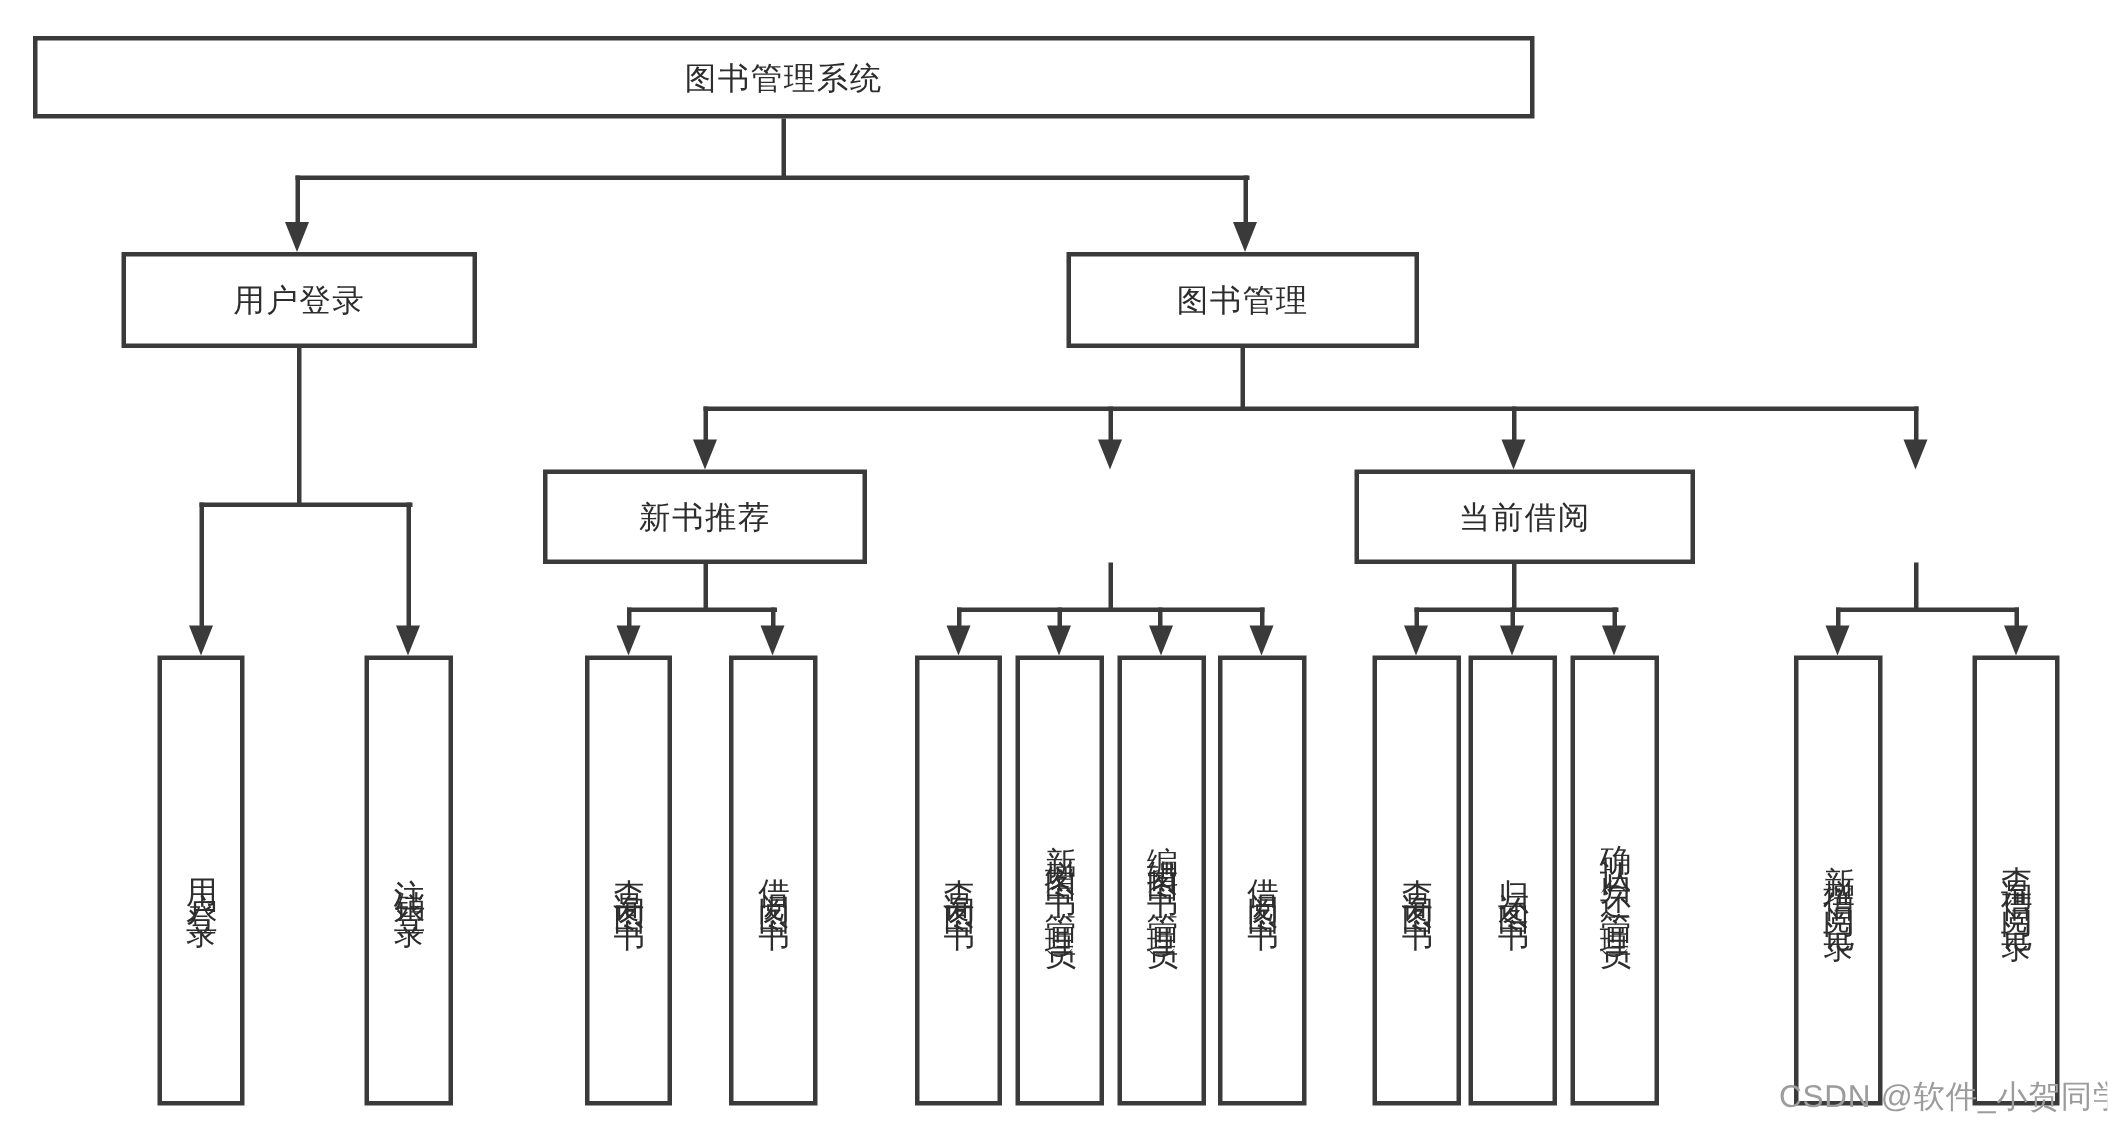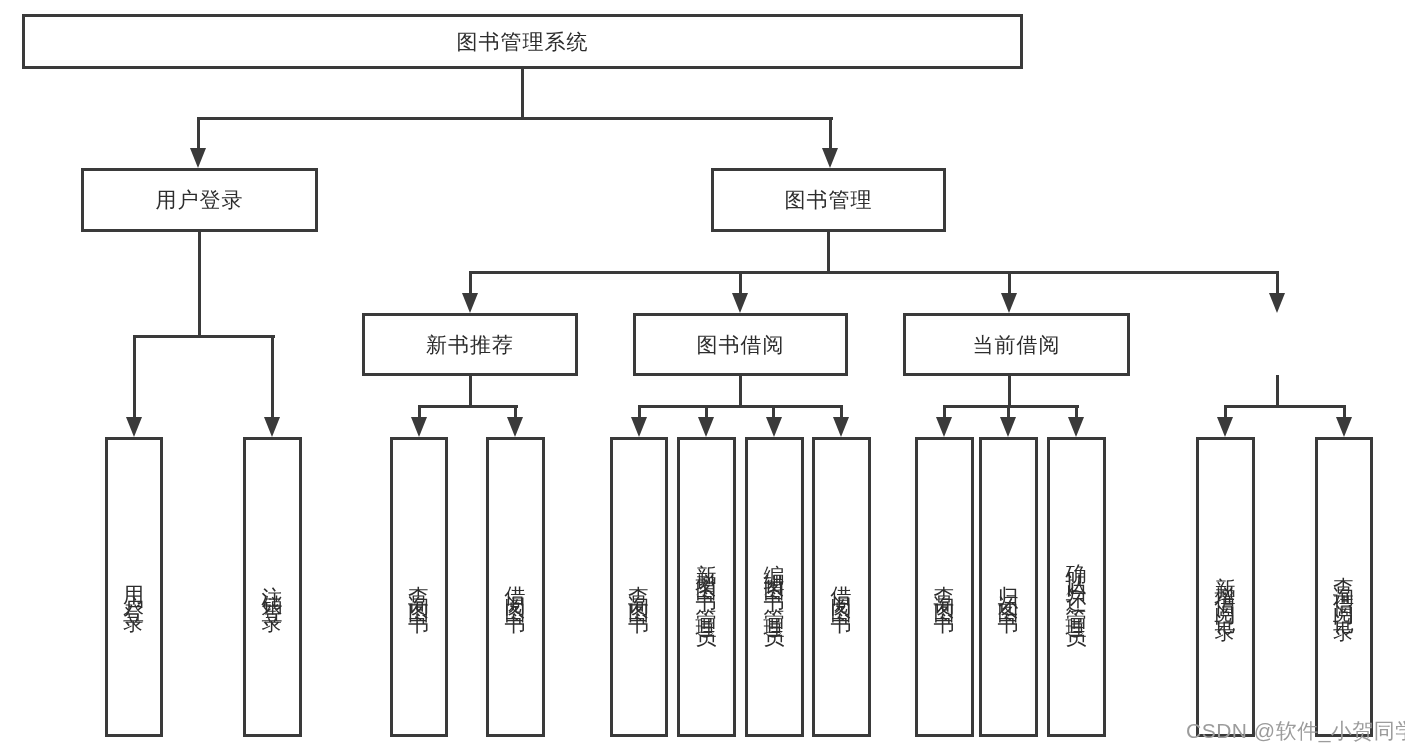--- a/index.html
+++ b/index.html
@@ -49,36 +49,33 @@
     white-space: nowrap;
     z-index: 6;
     letter-spacing: 0.5px;
   }
 </style>
 </head>
 <body>
 
 <div id="canvas">
 
-  <div class="box" style="left:22px; top:14px; width:1001px; height:55px;">
+  <div class="box" style="left:22px; top:24px; width:1001px; height:55px;">
     <span>图书管理系统</span>
   </div>
 
   <div class="box" style="left:81px; top:168px; width:237px; height:64px;">
     <span>用户登录</span>
   </div>
   <div class="box" style="left:362px; top:313px; width:216px; height:63px;">
     <span>新书推荐</span>
   </div>
 
   <div class="box" style="left:711px; top:168px; width:235px; height:64px;">
     <span>图书管理</span>
-  </div>
-  <div class="box" style="left:633px; top:313px; width:215px; height:63px;">
-    <span>图书借阅</span>
   </div>
   <div class="box" style="left:903px; top:313px; width:227px; height:63px;">
     <span>当前借阅</span>
   </div>
 
   <div class="box vbox" style="left:105px; top:437px; width:58px; height:300px;">
     <span>用户登录</span>
   </div>
   <div class="box vbox" style="left:243px; top:437px; width:59px; height:300px;">
     <span>注销登录</span>

